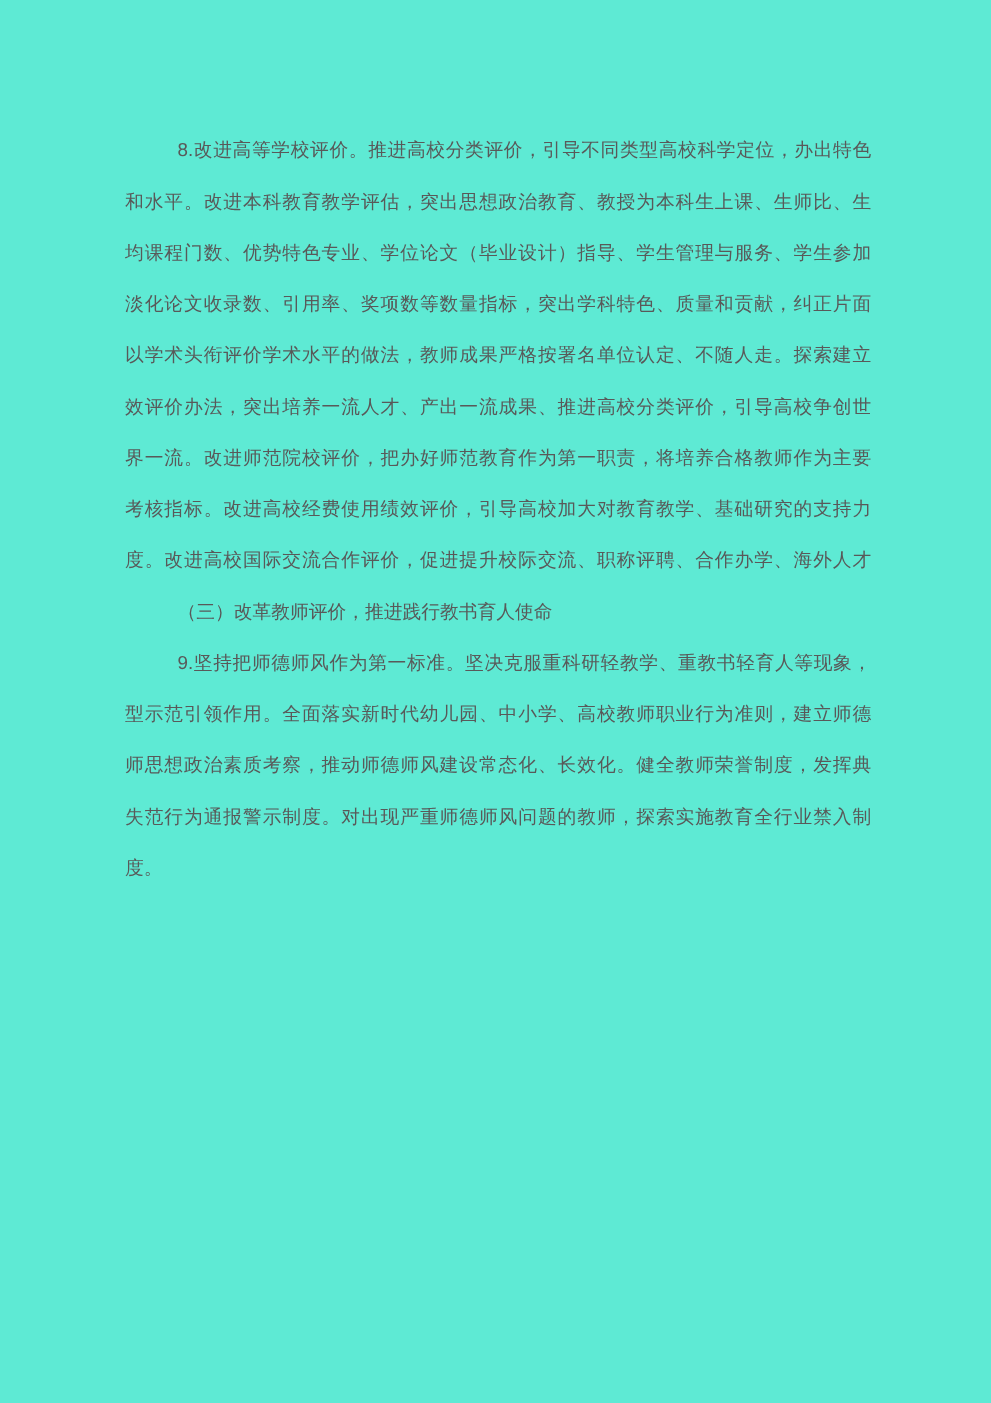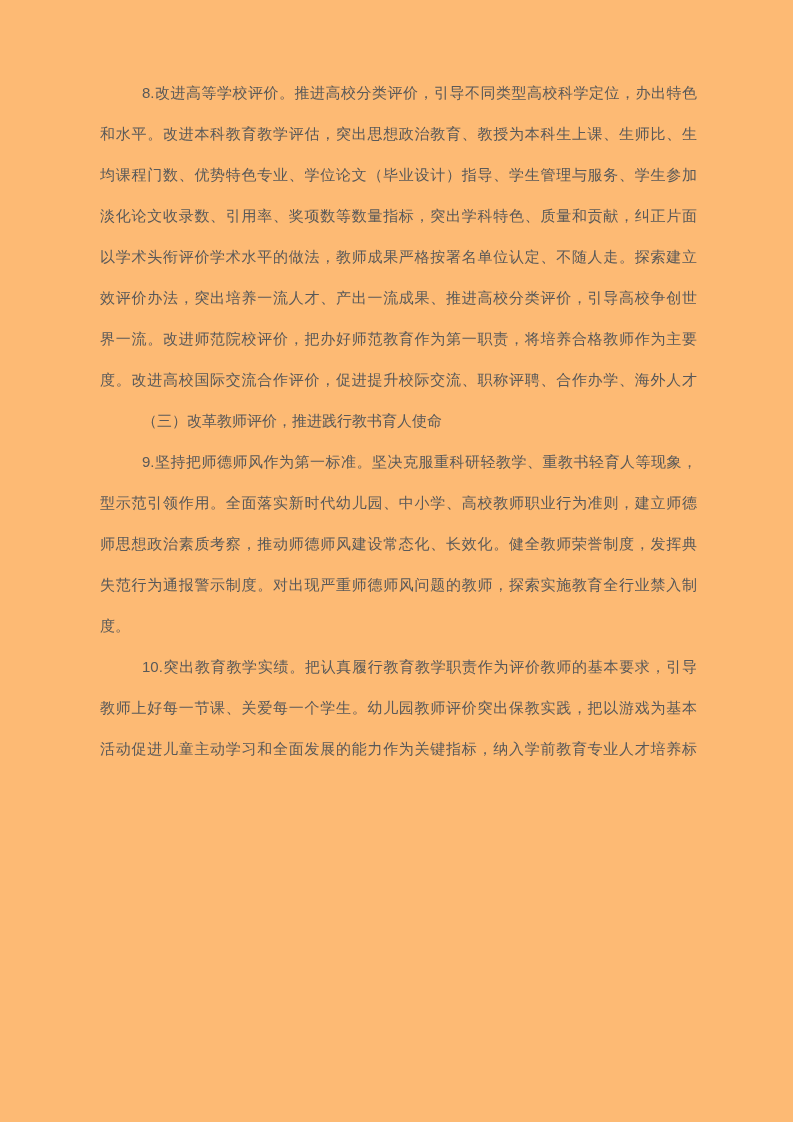--- a/index.html
+++ b/index.html
@@ -9,22 +9,22 @@
   }
   body {
     width: 793px;
     height: 1122px;
     font-family: "Liberation Sans", sans-serif;
   }
   .page {
     box-sizing: border-box;
     width: 793px;
     height: 1122px;
-    background: #fdba74;
-    padding: 72px 96px 0 100px;
+    background: #5eead4;
+    padding: 100px 96px 0 100px;
     overflow: hidden;
   }
   .tline {
     color: #595959;
     font-size: 15px;
     line-height: 41px;
     height: 41px;
     overflow: hidden;
     text-align: justify;
     text-align-last: justify;
@@ -45,32 +45,28 @@
 <div class="page">
 
   <div>
     <div class="tline indent">8.改进高等学校评价。推进高校分类评价，引导不同类型高校科学定位，办出特色</div>
     <div class="tline">和水平。改进本科教育教学评估，突出思想政治教育、教授为本科生上课、生师比、生</div>
     <div class="tline">均课程门数、优势特色专业、学位论文（毕业设计）指导、学生管理与服务、学生参加</div>
     <div class="tline">淡化论文收录数、引用率、奖项数等数量指标，突出学科特色、质量和贡献，纠正片面</div>
     <div class="tline">以学术头衔评价学术水平的做法，教师成果严格按署名单位认定、不随人走。探索建立</div>
     <div class="tline">效评价办法，突出培养一流人才、产出一流成果、推进高校分类评价，引导高校争创世</div>
     <div class="tline">界一流。改进师范院校评价，把办好师范教育作为第一职责，将培养合格教师作为主要</div>
+    <div class="tline">考核指标。改进高校经费使用绩效评价，引导高校加大对教育教学、基础研究的支持力</div>
     <div class="tline">度。改进高校国际交流合作评价，促进提升校际交流、职称评聘、合作办学、海外人才</div>
   </div>
 
   <div class="tline left indent">（三）改革教师评价，推进践行教书育人使命</div>
 
   <div>
     <div class="tline indent">9.坚持把师德师风作为第一标准。坚决克服重科研轻教学、重教书轻育人等现象，</div>
     <div class="tline">型示范引领作用。全面落实新时代幼儿园、中小学、高校教师职业行为准则，建立师德</div>
     <div class="tline">师思想政治素质考察，推动师德师风建设常态化、长效化。健全教师荣誉制度，发挥典</div>
     <div class="tline">失范行为通报警示制度。对出现严重师德师风问题的教师，探索实施教育全行业禁入制</div>
     <div class="tline left">度。</div>
   </div>
 
-  <div>
-    <div class="tline indent">10.突出教育教学实绩。把认真履行教育教学职责作为评价教师的基本要求，引导</div>
-    <div class="tline">教师上好每一节课、关爱每一个学生。幼儿园教师评价突出保教实践，把以游戏为基本</div>
-    <div class="tline">活动促进儿童主动学习和全面发展的能力作为关键指标，纳入学前教育专业人才培养标</div>
-  </div>
 
 </div>
 
 </body></html>

